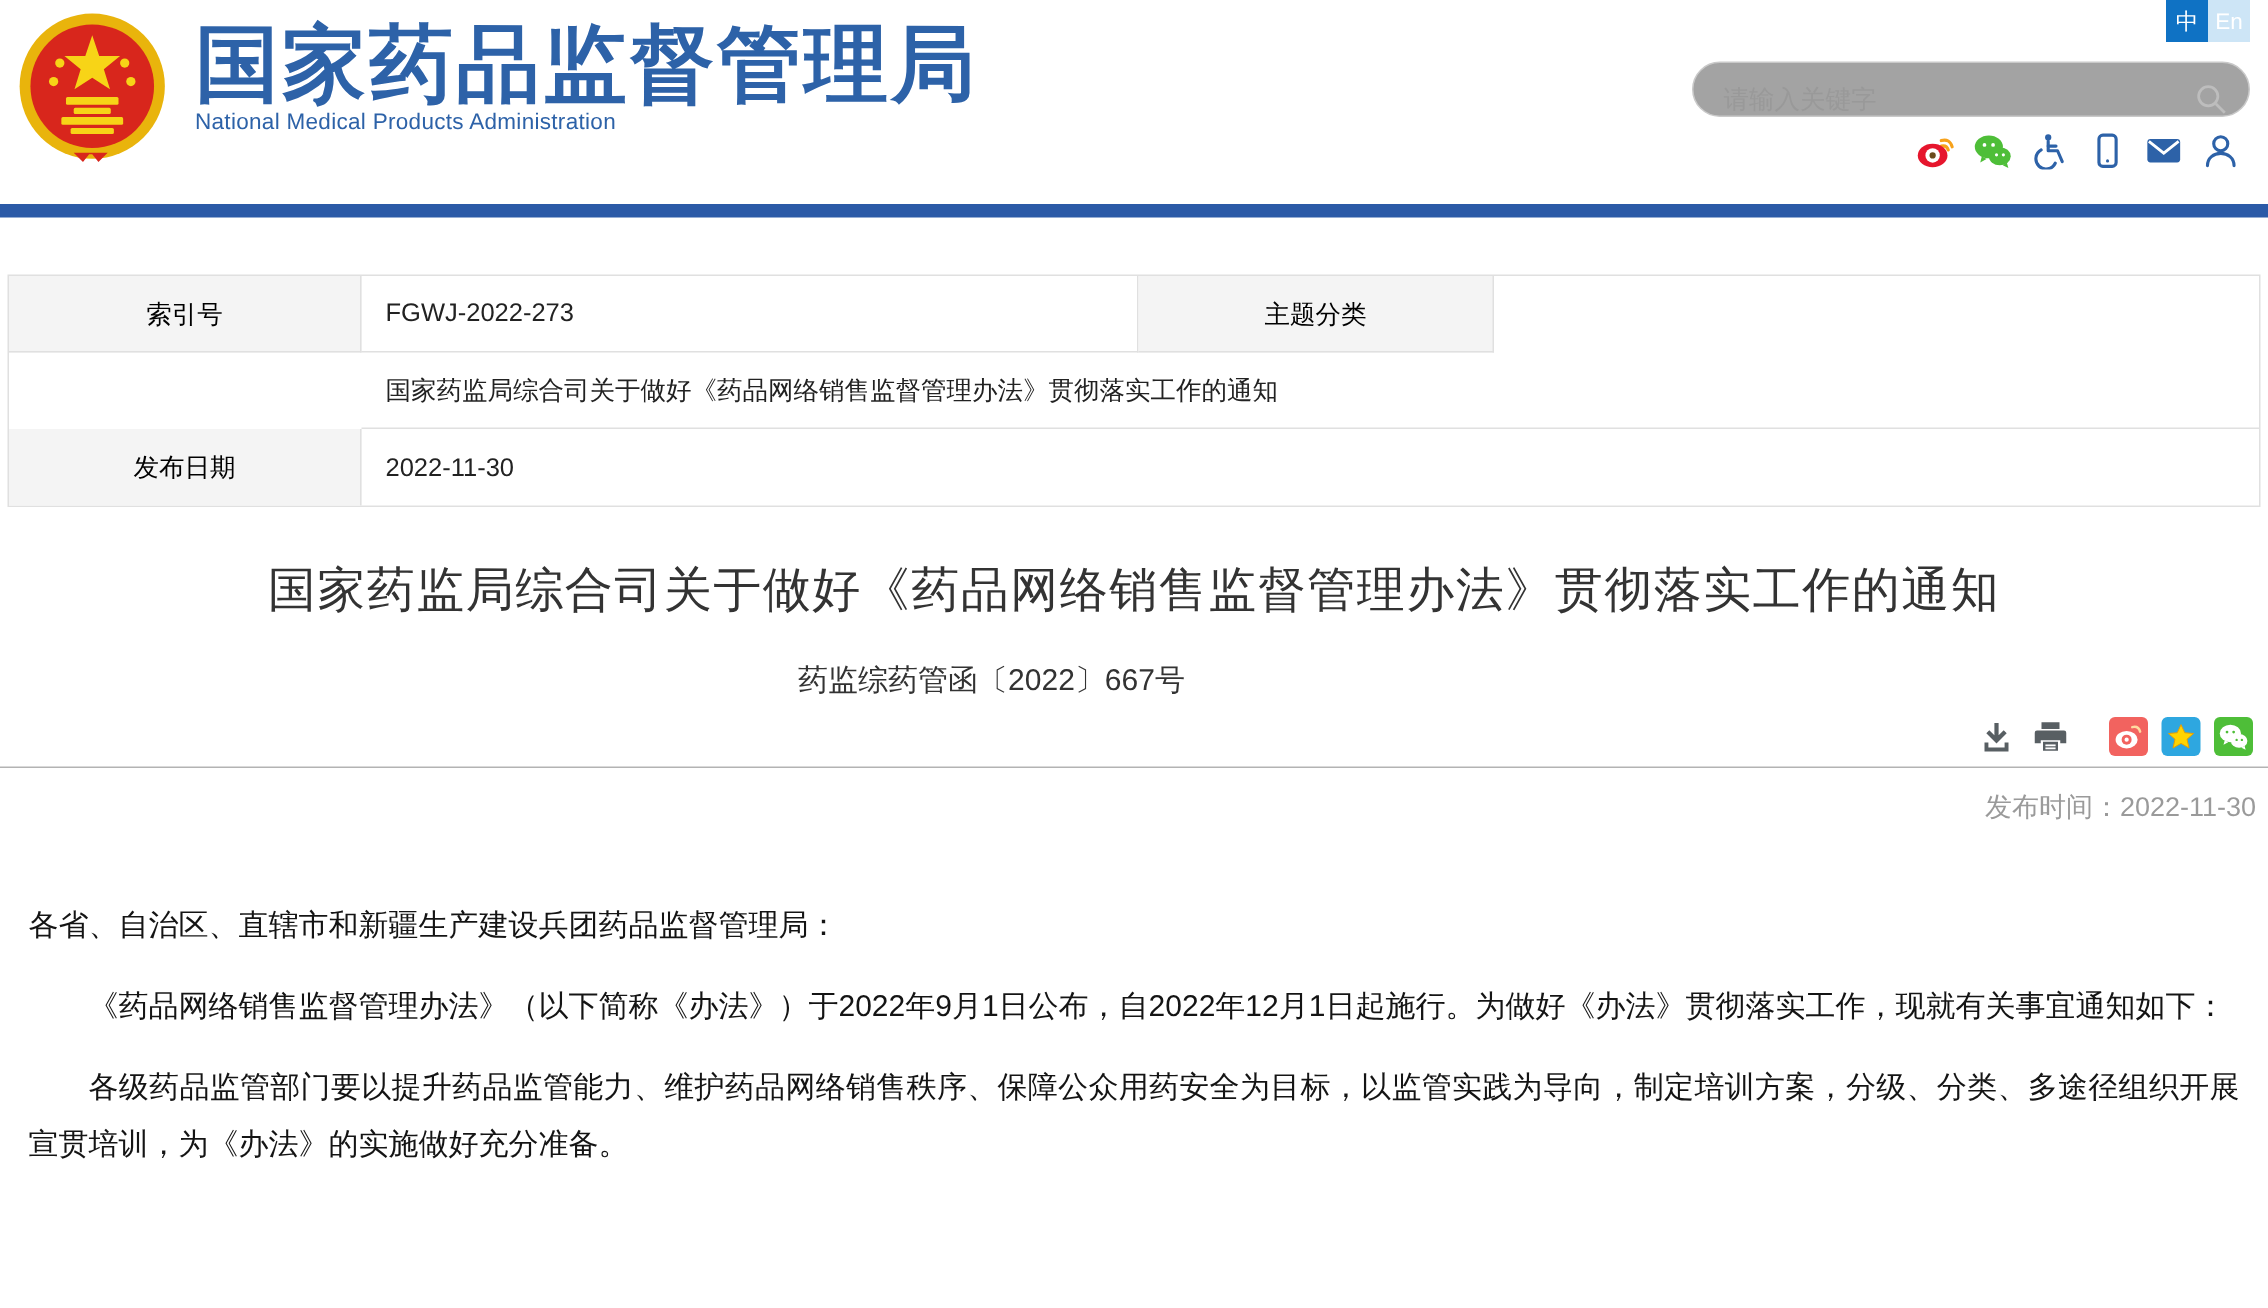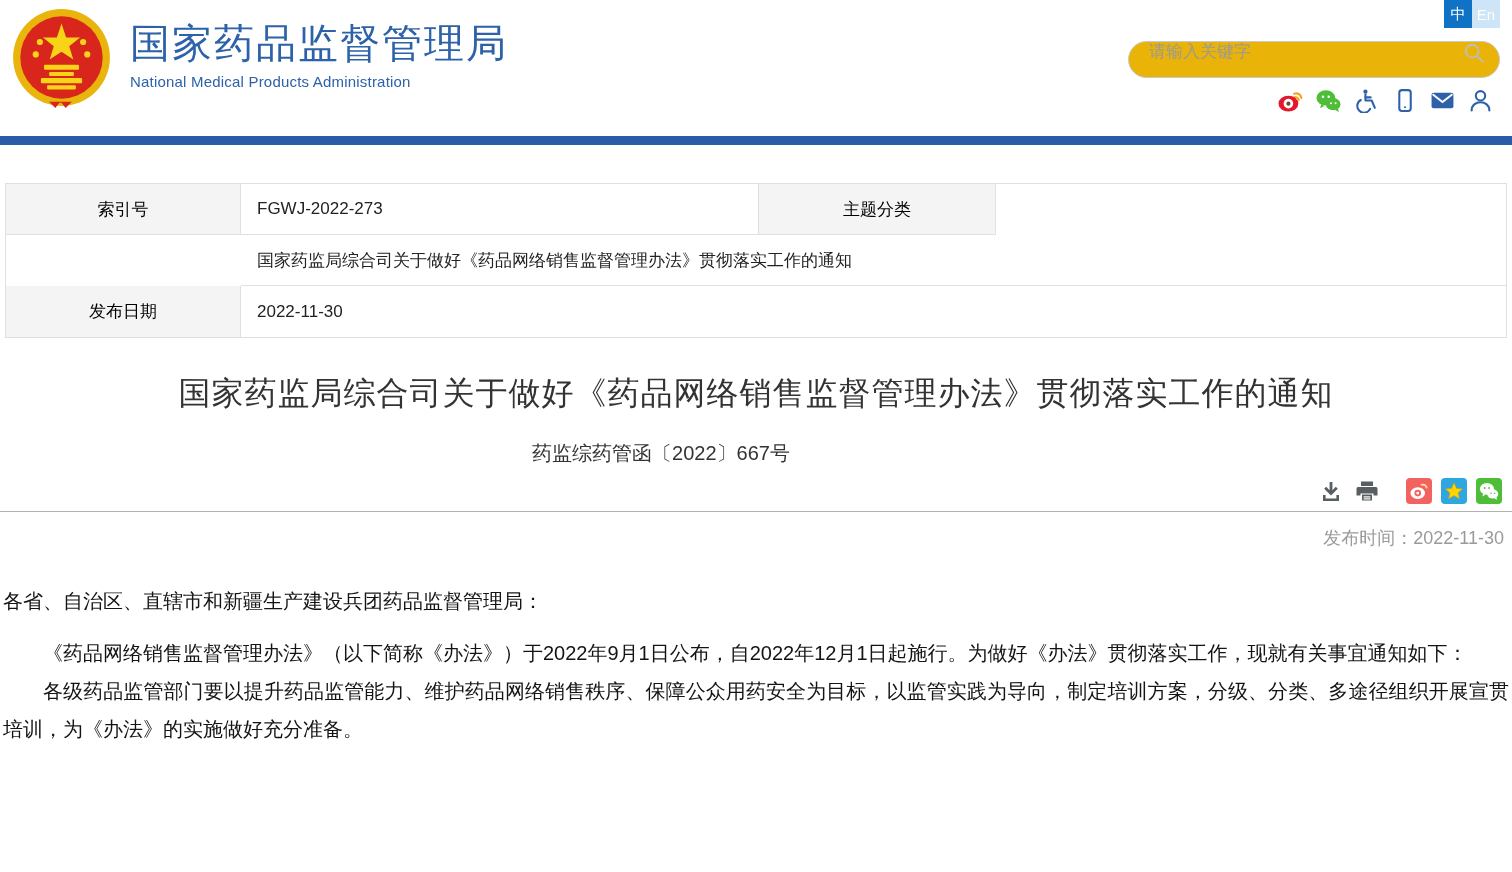--- a/index.html
+++ b/index.html
@@ -5,32 +5,32 @@
   * { margin:0; padding:0; box-sizing:border-box; }
   html,body { background:#fff; }
   body { font-family:"Liberation Sans","DejaVu Sans",sans-serif; color:#1a1a1a; }
   .page { position:relative; width:1512px; height:872px; background:#fff; overflow:hidden; }
 
   
   .header { position:absolute; left:0; top:0; width:1512px; height:136px; background:#fff; }
   .brand { position:absolute; left:10px; top:7px; display:flex; align-items:flex-start; cursor:pointer; }
   .emblem { width:103px; height:103px; display:block; }
   .brand-text { margin-left:17px; padding-top:10px; }
-  .site-title { font-size:40px; font-weight:normal; color:var(--brand,#2d62a8); letter-spacing:2px; line-height:52px; }
+  .site-title { font-size:56px; font-weight:bold; color:var(--brand,#2d62a8); letter-spacing:2px; line-height:52px; }
   .site-subtitle { font-size:15px; color:var(--brand,#2d62a8); margin-top:4px; letter-spacing:0.2px; }
 
   .lang { position:absolute; top:0; right:12px; display:flex; }
   .lang-btn { width:28px; height:28px; display:flex; align-items:center; justify-content:center;
               font-size:15px; color:#fff; cursor:pointer; }
   .lang-zh { background:var(--lang-zh-bg,#0f72c4); }
   .lang-en { background:var(--lang-en-bg,#cde5f6); }
 
   .search { position:absolute; top:41px; right:12px; width:372px; height:37px;
-            border:1px solid #c9c9c9; border-radius:19px; background:#eab308;
-            display:flex; align-items:flex-start; padding:0 14px 0 20px; }
+            border:1px solid #c9c9c9; border-radius:19px; background:#a3a3a3;
+            display:flex; align-items:flex-end; padding:0 14px 0 20px; }
   .search input { flex:1; border:none; outline:none; font-size:17px; color:#333; background:transparent;
                   font-family:inherit; }
   .search input::placeholder { color:#999; }
   .search-glyph { width:22px; height:22px; flex:0 0 auto; cursor:pointer; }
 
   .header-icons { position:absolute; top:88px; right:19px; display:flex; align-items:center; gap:13px; }
   .hicon { width:25px; height:25px; display:flex; align-items:center; justify-content:center; cursor:pointer; }
   .hicon svg { width:25px; height:25px; }
 
   .blue-bar { position:absolute; left:0; top:136px; width:1512px; height:9px; background:var(--bar,#2b5aa7); }
@@ -63,21 +63,21 @@
   .share-weibo  { background:var(--weibo-share,#f2635f); }
   .share-qzone  { background:var(--qzone,#2ea7e0); }
   .share-wechat { background:var(--wechat,#4ebe38); }
 
   .rule { position:absolute; left:0; top:511px; width:1512px; height:0; border-top:1px solid #b3b3b3; }
   .publish { position:absolute; top:526px; right:8px; font-size:18px; color:var(--muted,#9a9a9a); }
 
   
   .article-body { position:absolute; left:3px; top:582px; width:1506px; font-size:20px; line-height:38px;
                   color:#141414; text-align:justify; }
-  .article-body p { margin:0; }
+  .article-body p { margin:16px; }
   .p-salutation { margin-bottom:14px !important; }
   .indent { text-indent:2em; }
   .p-heading { font-weight:bold; }
 </style>
 </head>
 <body>
 
 <div class="page">
 
   <div class="header">

